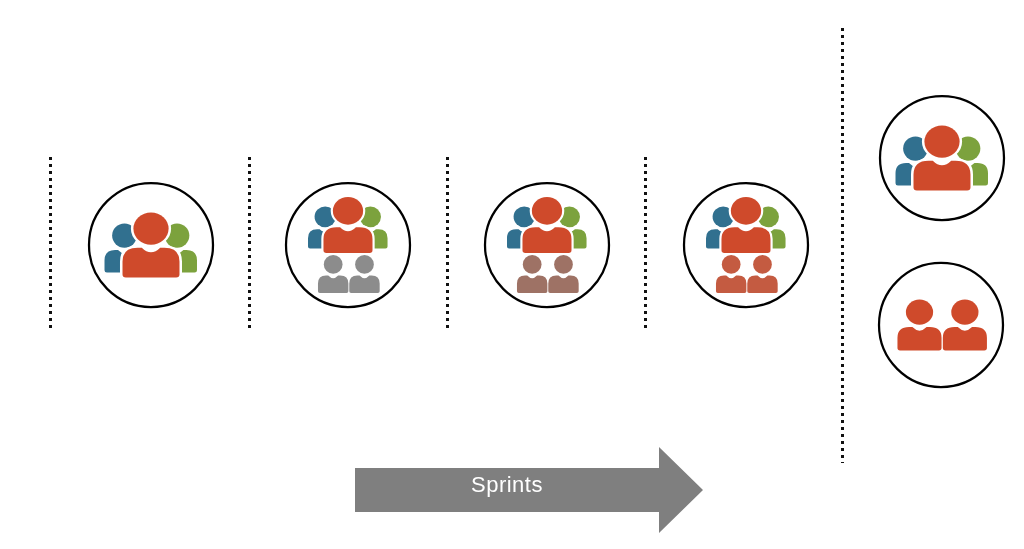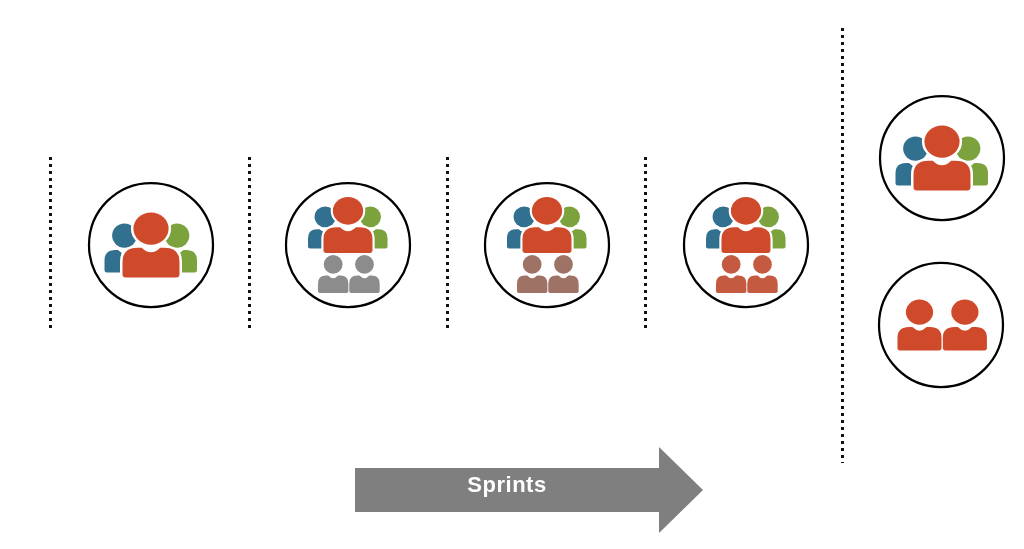--- a/index.html
+++ b/index.html
@@ -27,21 +27,20 @@
     left: 355px;
     top: 468px;
     width: 304px;
     height: 33px;
     display: flex;
     align-items: center;
     justify-content: center;
     color: #ffffff;
     font-size: 22px;
     letter-spacing: 0.5px;
-    font-weight: bold;
   }
 </style>
 </head>
 <body>
 
 <div id="canvas">
 
   <svg width="0" height="0" style="position:absolute" aria-hidden="true">
     <defs>
       <g id="person">

